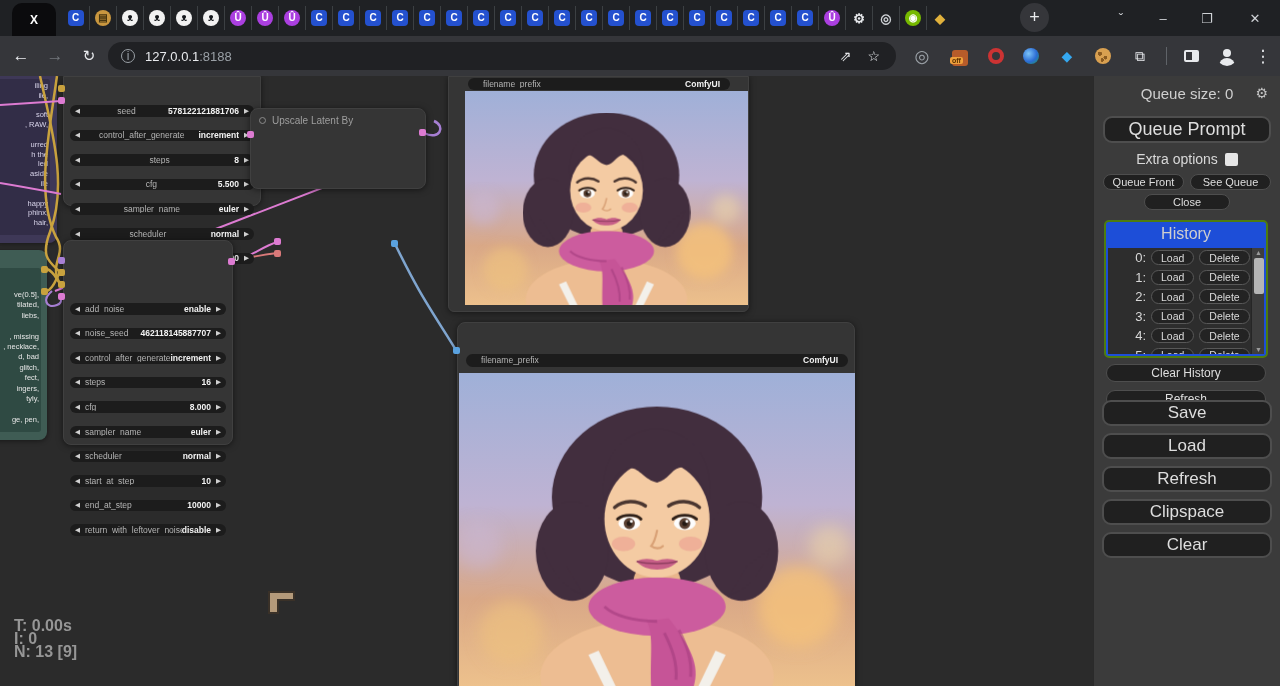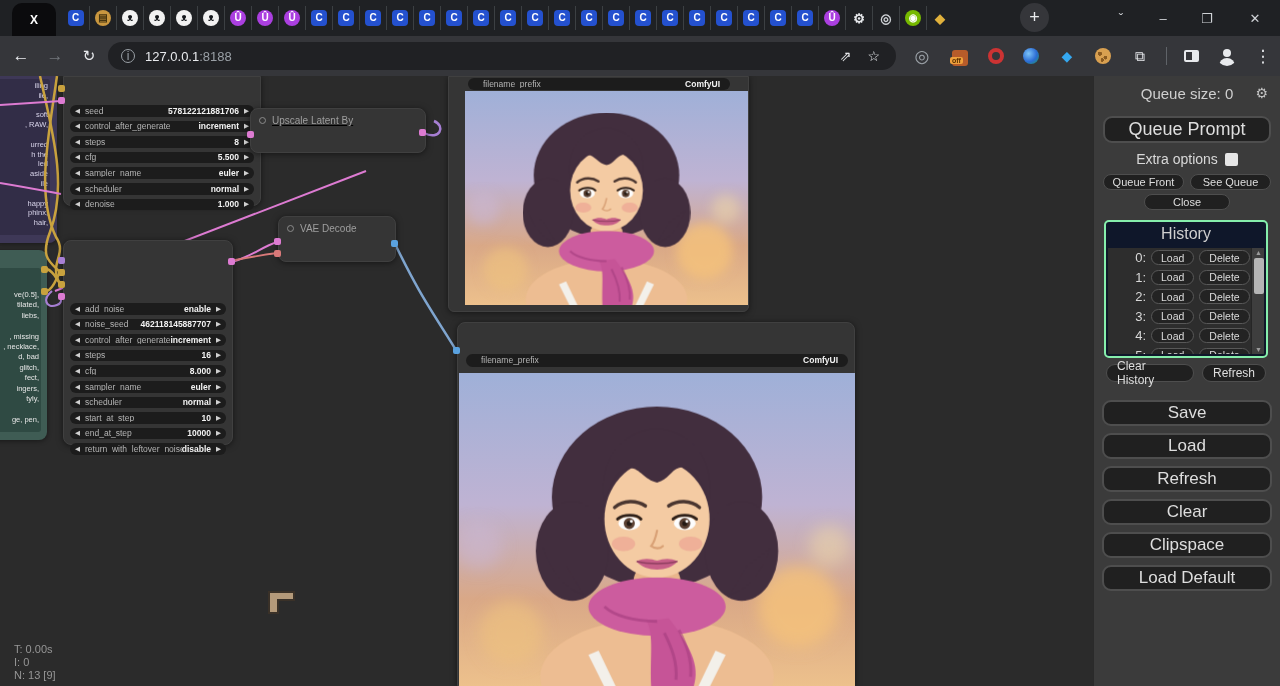--- a/index.html
+++ b/index.html
@@ -34,55 +34,55 @@
   #avatar-icon .body{position:absolute;left:2px;top:12px;width:16px;height:10px;border-radius:8px 8px 0 0;background:#e8eaed;}
 
   
   #canvas{position:absolute;left:0;top:76px;width:1093px;height:610px;background:var(--canvas-bg);}
   #wires{position:absolute;left:0;top:0;width:1280px;height:686px;z-index:2;pointer-events:none;}
   .textnode{position:absolute;z-index:1;border-radius:8px;box-shadow:0 1px 5px rgba(0,0,0,.45);}
   .node{position:absolute;z-index:3;background:var(--node-bg);border-radius:8px;box-shadow:0 1px 6px rgba(0,0,0,.5);border:1px solid #404040;}
   .node-title{display:flex;align-items:center;gap:6px;color:#9e9e9e;font-size:10px;padding:6px 10px 4px 8px;white-space:nowrap;overflow:hidden;}
   .collapse-dot{width:7px;height:7px;border:1.5px solid #8a8a8a;border-radius:50%;flex:none;}
   .widgets{position:absolute;left:6px;right:6px;}
-  .widget{height:11.6px;margin-bottom:4px;background:var(--widget-bg);border-radius:7px;display:flex;align-items:center;padding:4px 5px;color:#b5b5b5;font-size:8.5px;line-height:1;}
+  .widget{height:11.6px;margin-bottom:13px;background:var(--widget-bg);border-radius:7px;display:flex;align-items:center;padding:4px 5px;color:#b5b5b5;font-size:8.5px;line-height:1;}
   .warr{font-size:6.5px;color:#d0d0d0;flex:none;}
   .wname{margin-left:5px;flex:1;overflow:hidden;white-space:nowrap;}
   .wval{margin-right:5px;color:#f2f2f2;font-weight:bold;white-space:nowrap;}
   .dot{position:absolute;width:7px;height:7px;z-index:4;border-radius:2px;}
   .frag-lines{position:absolute;display:flex;flex-direction:column;align-items:flex-end;}
   .frag{font-size:7.5px;white-space:pre;}
   .img-frame{position:absolute;overflow:hidden;background:#222;}
   .img-frame svg{display:block;width:100%;height:100%;}
-  #stats{position:absolute;left:14px;top:643px;z-index:2;color:#969696;font-size:11px;line-height:13px;}
+  #stats{position:absolute;left:14px;top:619px;z-index:2;color:#969696;font-size:16px;line-height:13px;font-weight:bold;}
   #l-glyph{position:absolute;left:268px;top:591px;z-index:2;width:27px;height:23px;}
   #l-glyph .h{position:absolute;left:0;top:0;width:27px;height:10px;background:#b49a7a;border:2px solid #3a3128;}
   #l-glyph .v{position:absolute;left:0;top:8px;width:11px;height:15px;background:#b49a7a;border:2px solid #3a3128;border-top:none;}
 
   
   #sidebar{position:absolute;left:1093px;top:76px;width:187px;height:610px;background:var(--sidebar-bg);z-index:10;border-left:1px solid #2a2a2a;}
   #queue-size-row{position:relative;height:34px;display:flex;align-items:center;justify-content:center;color:#cfcfcf;font-size:15px;}
   #settings-gear{position:absolute;right:12px;top:9px;color:#c2c2c2;font-size:14px;}
   .btn{background:#202020;border:2px solid #4e4e4e;border-radius:9px;color:#dedede;display:flex;align-items:center;justify-content:center;}
   #queue-prompt{margin:6px 9px 0 9px;height:27px;font-size:18px;}
   #extra-row{margin-top:8px;display:flex;align-items:center;justify-content:center;gap:7px;color:#d8d8d8;font-size:14px;}
   #extra-checkbox{width:13px;height:13px;background:#e6e6e6;border-radius:2px;}
   #small-row{margin:7px 9px 0 9px;display:flex;gap:6px;}
   #small-row .btn{flex:1;height:16px;font-size:11px;border-width:1.5px;}
   #close-btn{margin:4px auto 0 auto;width:86px;height:16px;font-size:11px;border-width:1.5px;}
-  #history-panel{position:absolute;left:10px;top:144px;width:164px;height:138px;border:2px solid #86efac;border-radius:5px;background:#0f172a;}
+  #history-panel{position:absolute;left:10px;top:144px;width:164px;height:138px;border:2px solid #4d7c0f;border-radius:5px;background:#1d4ed8;}
   #history-title{height:24px;display:flex;align-items:center;justify-content:center;color:#cfcfcf;font-size:16px;}
   #history-list{position:absolute;left:2px;right:2px;top:26px;bottom:2px;background:#2d2d2d;overflow:hidden;}
   .hist-row{display:flex;align-items:center;gap:5px;height:19.5px;padding-left:22px;}
   .hist-idx{color:#d8d8d8;font-size:13px;width:16px;text-align:right;}
   .hist-btn{background:#232323;border:1.5px solid #585858;border-radius:9px;color:#dcdcdc;font-size:10.5px;height:15px;padding:0 9px;display:flex;align-items:center;}
   #hist-scroll{position:absolute;right:2px;top:26px;bottom:2px;width:13px;background:#3e3e3e;border-left:1px solid #262626;}
   #hist-scroll .arr{position:absolute;left:0;width:13px;height:9px;color:#9a9a9a;font-size:7px;text-align:center;line-height:9px;}
   #hist-thumb{position:absolute;left:1.5px;top:10px;width:10px;height:36px;background:#b5b5b5;border-radius:2px;}
-  #hist-btn-row{position:absolute;left:12px;top:288px;width:160px;display:flex;gap:8px;}
+  #hist-btn-row{position:absolute;left:12px;top:288px;width:160px;display:flex;gap:8px;flex-direction:column;}
   #hist-btn-row .btn{height:18px;font-size:12px;border-width:1.5px;padding:0 10px;}
   #main-buttons{position:absolute;left:8px;top:324px;width:170px;}
   #main-buttons .btn{height:26px;font-size:17px;margin-bottom:7px;}
 </style>
 </head>
 <body>
 
 <div id="page">
 
   <div id="canvas"></div>
@@ -194,21 +194,21 @@
     <path d="M 0,183 C 30,188 45,191 61,194" stroke="var(--c-latent)" stroke-width="2" fill="none"></path>
     <path d="M 243,70 C 247,100 249,122 252,134" stroke="var(--c-latent)" stroke-width="2" fill="none"></path>
     <path d="M 424,133 C 440,141 446,126 434,121" stroke="var(--c-model)" stroke-width="2.5" fill="none"></path>
     <path d="M 55,291 L 366,171" stroke="var(--c-latent)" stroke-width="2" fill="none"></path>
     <path d="M 232,262 C 250,257 262,247 277,242" stroke="var(--c-latent)" stroke-width="2" fill="none"></path>
     <path d="M 62,297 C 140,282 210,262 277,253" stroke="var(--c-vae)" stroke-width="1.8" fill="none"></path>
     <path d="M 52,291 C 42,299 46,309 57,305 C 65,302 58,297 62,296" stroke="var(--c-model)" stroke-width="2.2" fill="none"></path>
     <path d="M 395,244 C 420,295 428,305 456,350" stroke="var(--c-image)" stroke-width="2.5" fill="none"></path>
   </svg>
 
-  <div class="node" style="left:63px;top:76px;width:198px;height:130px;border-radius:0 0 8px 8px;">
+  <div class="node" style="left:63px;top:76px;width:198px;height:130px;border-radius:0 0 8px 8px;text-align:center;">
     <div class="widgets" style="top:28px;">
         <div class="widget">
     <span class="warr">◀</span>
     <span class="wname">seed</span>
     <span class="wval">578122121881706</span>
     <span class="warr">▶</span>
   </div>
         <div class="widget">
     <span class="warr">◀</span>
     <span class="wname">control_after_generate</span>
@@ -243,35 +243,29 @@
     <span class="warr">◀</span>
     <span class="wname">denoise</span>
     <span class="wval">1.000</span>
     <span class="warr">▶</span>
   </div>
       </div>
   </div>
   <div class="dot" style="left:58px;top:85px;background:var(--c-cond);"></div>
   <div class="dot" style="left:58px;top:97px;background:var(--c-latent);"></div>
 
-  <div class="node" style="left:250px;top:108px;width:176px;height:45px;text-decoration:underline;">
+  <div class="node" style="left:250px;top:108px;width:176px;height:81px;">
     <div class="node-title">
       <span class="collapse-dot"></span>
       <span>Upscale Latent By</span>
     </div>
   </div>
   <div class="dot" style="left:247px;top:131px;background:var(--c-latent);"></div>
   <div class="dot" style="left:419px;top:129px;background:var(--c-latent);"></div>
 
-  <div class="node" style="left:278px;top:216px;width:118px;height:46px;">
-    <div class="node-title">
-      <span class="collapse-dot"></span>
-      <span>VAE Decode</span>
-    </div>
-  </div>
   <div class="dot" style="left:274px;top:238px;background:var(--c-latent);"></div>
   <div class="dot" style="left:274px;top:250px;background:var(--c-vae);"></div>
   <div class="dot" style="left:391px;top:240px;background:#5aa2e0;"></div>
 
   <div class="node" style="left:63px;top:240px;width:170px;height:205px;">
     <div class="widgets" style="top:62px;">
         <div class="widget">
     <span class="warr">◀</span>
     <span class="wname">add_noise</span>
     <span class="wval">enable</span>
@@ -434,23 +428,22 @@
       </div>
     </div>
     <div id="hist-btn-row">
       <div class="btn">Clear History</div>
       <div class="btn">Refresh</div>
     </div>
     <div id="main-buttons">
         <div class="btn">Save</div>
         <div class="btn">Load</div>
         <div class="btn">Refresh</div>
+        <div class="btn">Clipspace</div>
         <div class="btn">Clear</div>
-        <div class="btn">Clipspace</div>
-        <div class="btn">Load Default</div>
       </div>
   </div>
 
   <div id="tabstrip">
     <div id="active-tab">
       <span>X</span>
     </div>
     <div id="tab-list">
         <div class="tab">
           <span class="favicon fav-hex" style="background: rgb(36, 81, 207); color: rgb(255, 255, 255);">C</span>

